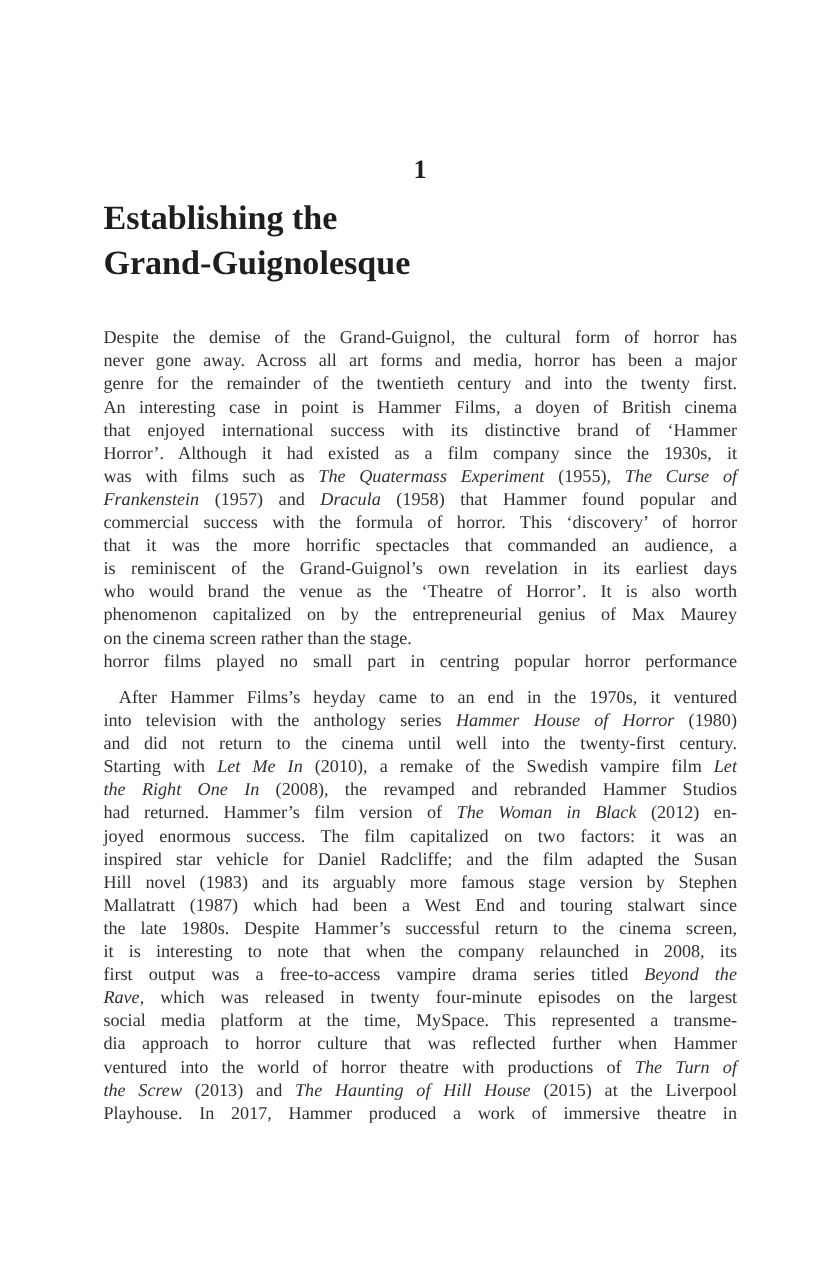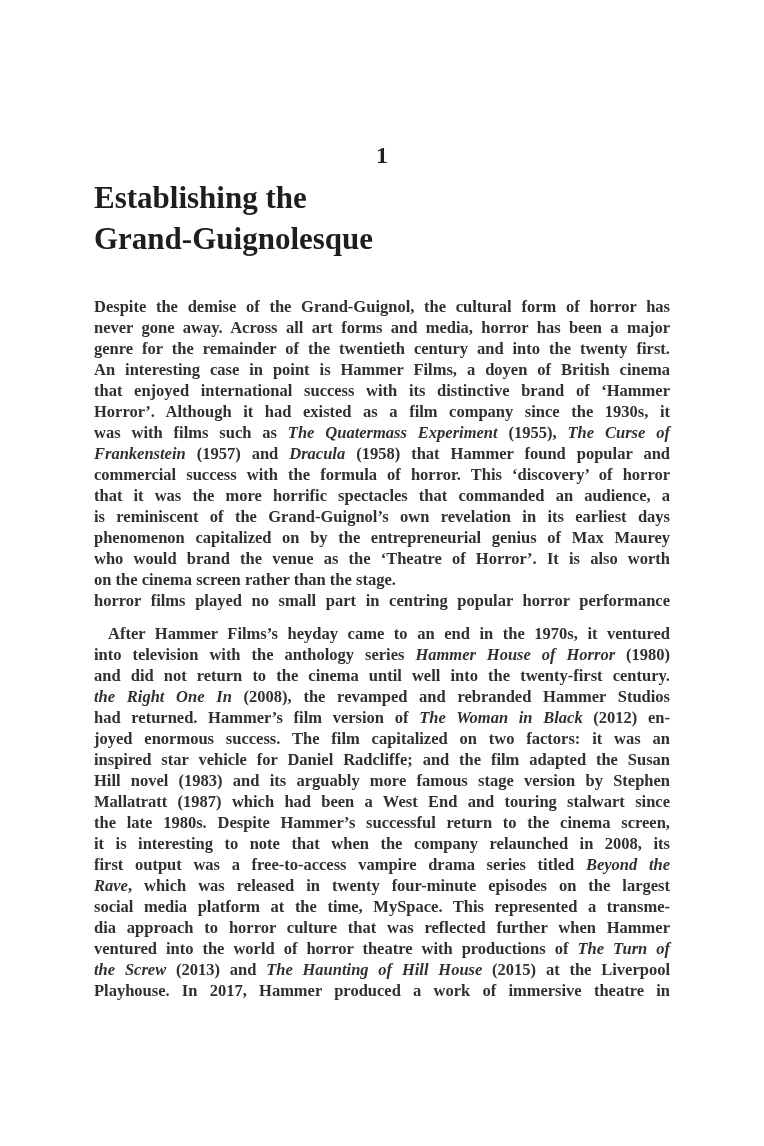--- a/index.html
+++ b/index.html
@@ -36,21 +36,20 @@
   .title-line { display: block; }
   .body-text {
     margin-top: 37px;
     font-size: 16.5px;
     line-height: 21px;
     color: #303030;
   }
   .line {
     text-align: justify;
     text-align-last: justify;
-    font-weight: bold;
   }
   .line.no-just { text-align-last: left; }
   .line.indent { text-indent: 14px; margin-top: 12px; }
   .it { font-style: italic; }
 </style>
 </head>
 <body>
 
 <div class="page">
   <div class="content">
@@ -64,27 +63,28 @@
         <div class="line"><span>never gone away. Across all art forms and media, horror has been a major</span></div>
         <div class="line"><span>genre for the remainder of the twentieth century and into the twenty first.</span></div>
         <div class="line"><span>An interesting case in point is Hammer Films, a doyen of British cinema</span></div>
         <div class="line"><span>that enjoyed international success with its distinctive brand of ‘Hammer</span></div>
         <div class="line"><span>Horror’. Although it had existed as a film company since the 1930s, it</span></div>
         <div class="line"><span>was with films such as </span><span class="it">The Quatermass Experiment</span><span> (1955), </span><span class="it">The Curse of</span></div>
         <div class="line"><span class="it">Frankenstein</span><span> (1957) and </span><span class="it">Dracula</span><span> (1958) that Hammer found popular and</span></div>
         <div class="line"><span>commercial success with the formula of horror. This ‘discovery’ of horror</span></div>
         <div class="line"><span>that it was the more horrific spectacles that commanded an audience, a</span></div>
         <div class="line"><span>is reminiscent of the Grand-Guignol’s own revelation in its earliest days</span></div>
+        <div class="line"><span>who would brand the venue as the ‘Theatre of Horror’. It is also worth</span></div>
         <div class="line"><span>phenomenon capitalized on by the entrepreneurial genius of Max Maurey</span></div>
-        <div class="line"><span>who would brand the venue as the ‘Theatre of Horror’. It is also worth</span></div>
         <div class="line no-just"><span>on the cinema screen rather than the stage.</span></div>
         <div class="line"><span>horror films played no small part in centring popular horror performance</span></div>
         <div class="line indent"><span>After Hammer Films’s heyday came to an end in the 1970s, it ventured</span></div>
         <div class="line"><span>into television with the anthology series </span><span class="it">Hammer House of Horror</span><span> (1980)</span></div>
         <div class="line"><span>and did not return to the cinema until well into the twenty-first century.</span></div>
+        <div class="line"><span>Starting with </span><span class="it">Let Me In</span><span> (2010), a remake of the Swedish vampire film </span><span class="it">Let</span></div>
         <div class="line"><span class="it">the Right One In</span><span> (2008), the revamped and rebranded Hammer Studios</span></div>
         <div class="line"><span>had returned. Hammer’s film version of </span><span class="it">The Woman in Black</span><span> (2012) en-</span></div>
         <div class="line"><span>joyed enormous success. The film capitalized on two factors: it was an</span></div>
         <div class="line"><span>inspired star vehicle for Daniel Radcliffe; and the film adapted the Susan</span></div>
         <div class="line"><span>Hill novel (1983) and its arguably more famous stage version by Stephen</span></div>
         <div class="line"><span>Mallatratt (1987) which had been a West End and touring stalwart since</span></div>
         <div class="line"><span>the late 1980s. Despite Hammer’s successful return to the cinema screen,</span></div>
         <div class="line"><span>it is interesting to note that when the company relaunched in 2008, its</span></div>
         <div class="line"><span>first output was a free-to-access vampire drama series titled </span><span class="it">Beyond the</span></div>
         <div class="line"><span class="it">Rave</span><span>, which was released in twenty four-minute episodes on the largest</span></div>

